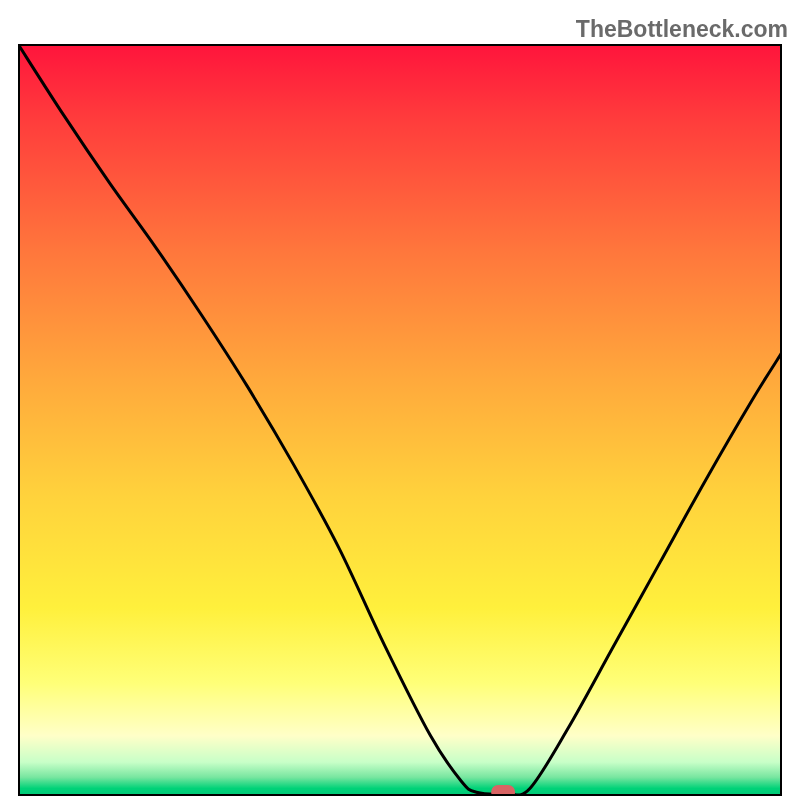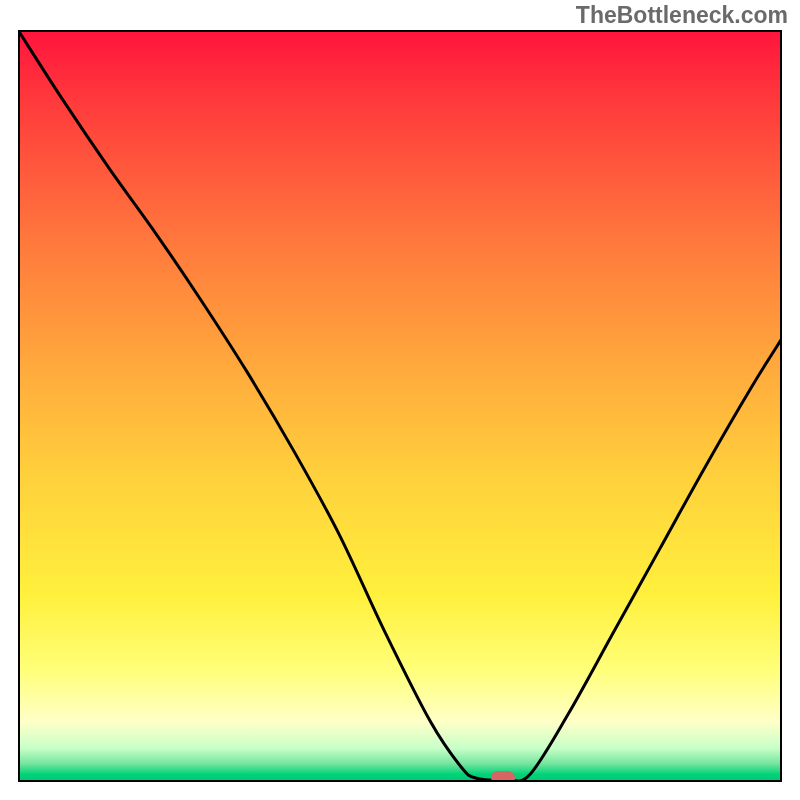--- a/index.html
+++ b/index.html
@@ -7,20 +7,21 @@
     padding: 0;
     width: 800px;
     height: 800px;
     background: #ffffff;
     font-family: Arial, Helvetica, sans-serif;
   }
   .container {
     position: relative;
     width: 800px;
     height: 716px;
+    margin-top: 14px;
   }
   .watermark {
     position: absolute;
     top: 2px;
     right: 12px;
     font-size: 23px;
     font-weight: bold;
     color: #6a6a6a;
     letter-spacing: 0px;
     z-index: 10;

